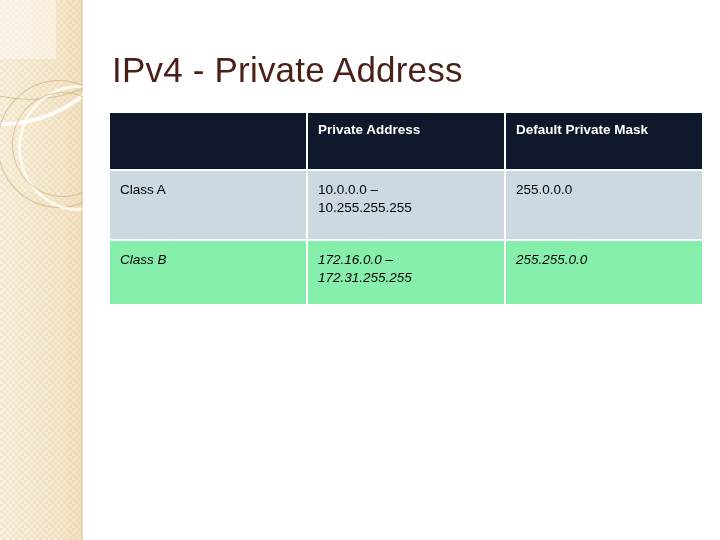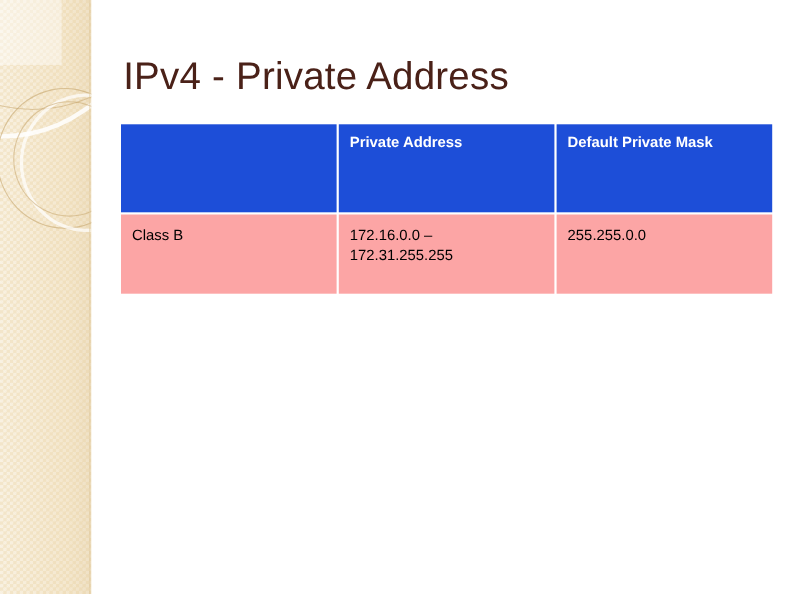--- a/index.html
+++ b/index.html
@@ -125,43 +125,43 @@
 
   table.addr-table th,
   table.addr-table td {
     padding: 0;
     vertical-align: top;
     text-align: left;
   }
 
   
   tr.head th {
-    background: #1d4ed8;
-    height: 80px;
+    background: #0f172a;
+    height: 56px;
     color: #ffffff;
     font-size: 13.5px;
     font-weight: bold;
     line-height: 16px;
   }
   tr.head th .cell {
     padding: 9px 10px 0 10px;
   }
 
   
   tr.body-row td {
     font-size: 13.5px;
     line-height: 18px;
     color: #000000;
     font-weight: normal;
   }
   tr.body-row td .cell {
     padding: 10px 10px 0 10px;
   }
   tr.row-a td { background: #ccd9e0; height: 68px; }
-  tr.row-b td { background: #fca5a5; height: 72px; }
+  tr.row-b td { background: #86efac; height: 63px; font-style: italic; }
   tr.row-c td { background: #ccd9e0; height: 68px; }
 
   .ip-line { display: block; white-space: nowrap; }
 </style>
 </head>
 <body>
 
 <div id="slide">
 
   <div id="sidebar">
@@ -191,20 +191,34 @@
           </th>
           <th>
             <div class="cell">Private Address</div>
           </th>
           <th>
             <div class="cell">Default Private Mask</div>
           </th>
         </tr>
       </thead>
       <tbody>
+        <tr class="body-row row-a">
+          <td>
+            <div class="cell">Class A</div>
+          </td>
+          <td>
+            <div class="cell">
+              <span class="ip-line">10.0.0.0 –</span>
+              <span class="ip-line">10.255.255.255</span>
+            </div>
+          </td>
+          <td>
+            <div class="cell">255.0.0.0</div>
+          </td>
+        </tr>
         <tr class="body-row row-b">
           <td>
             <div class="cell">Class B</div>
           </td>
           <td>
             <div class="cell">
               <span class="ip-line">172.16.0.0 –</span>
               <span class="ip-line">172.31.255.255</span>
             </div>
           </td>

